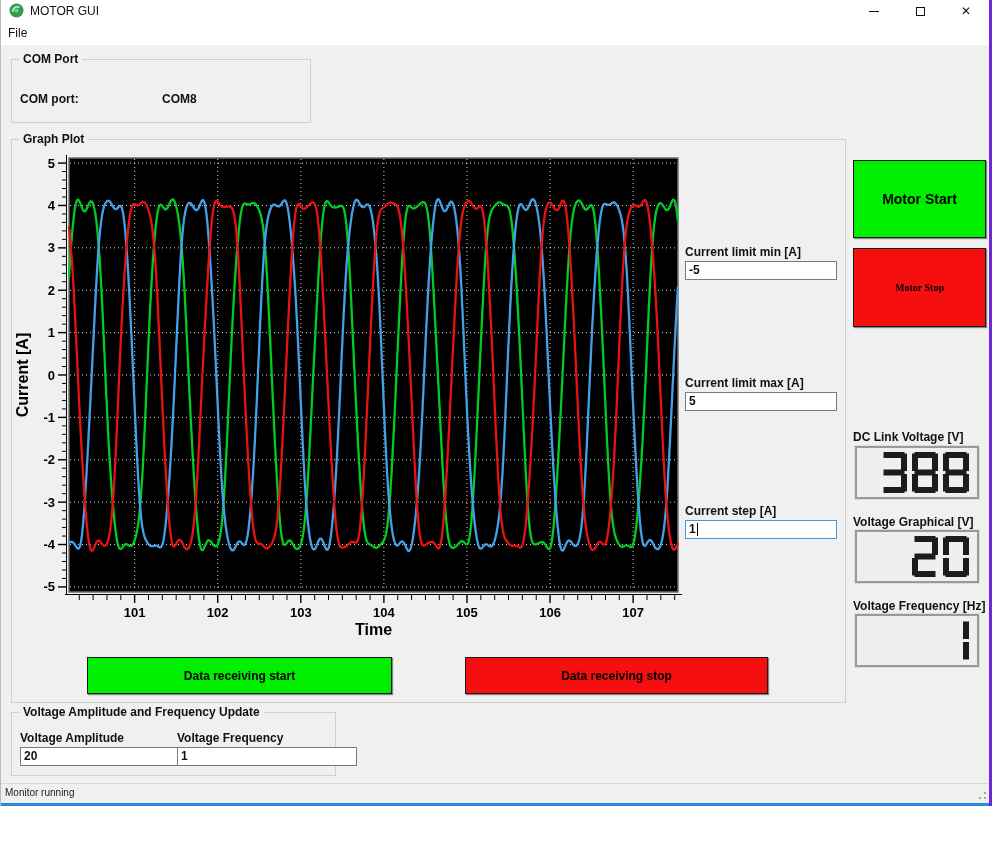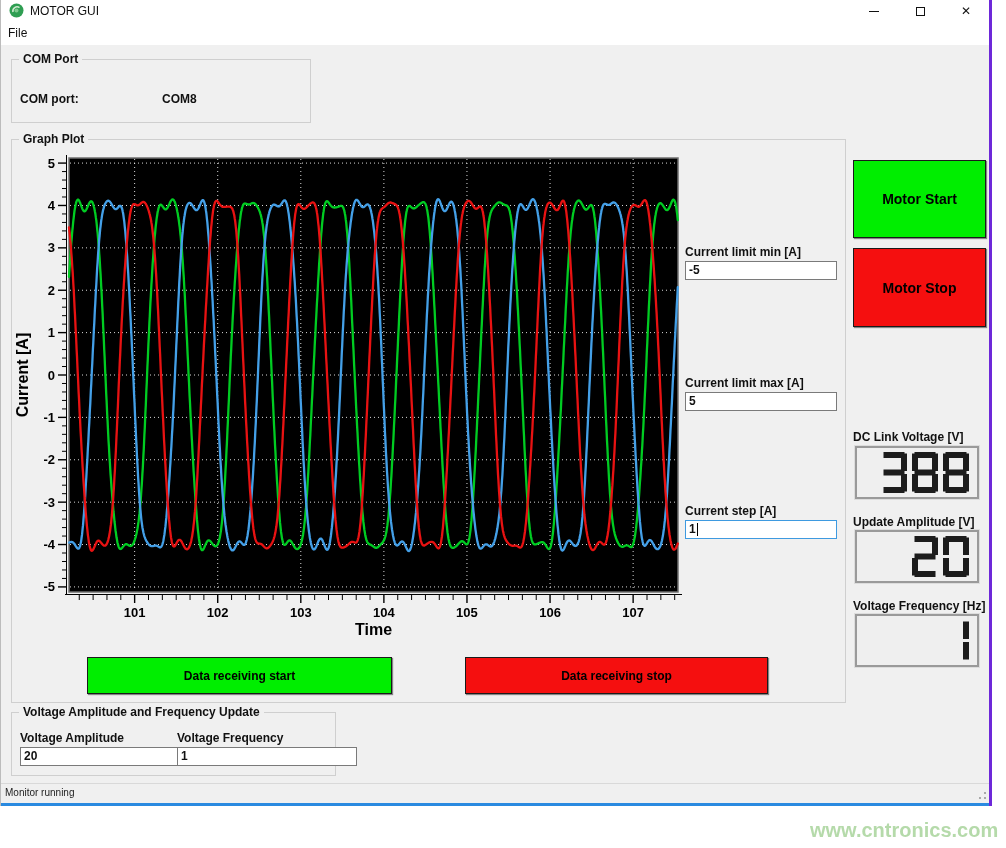--- a/index.html
+++ b/index.html
@@ -34,21 +34,21 @@
                font-family:"Liberation Sans",sans-serif; font-size:12px; font-weight:bold; padding:1px 3px; color:#111; }
   .fld input.focused { border:1px solid #3e9ae0; }
   #fld-min { left:673px; top:105px; } #fld-max { left:673px; top:236px; } #fld-step { left:673px; top:364px; }
 
   .push-btn { position:absolute; display:flex; align-items:center; justify-content:center;
               font-weight:bold; color:#000; border:1px solid #1a1a1a; box-shadow:1px 1px 1px rgba(0,0,0,0.45); cursor:default; }
   #btn-data-start { left:75px; top:517px; width:305px; height:37px; font-size:12px; }
   #btn-data-stop  { left:453px; top:517px; width:303px; height:37px; font-size:12px; }
 
   #btn-motor-start { left:852px; top:160px; width:133px; height:78px; font-size:14px; }
-  #btn-motor-stop  { left:852px; top:248px; width:133px; height:79px; font-size:14px; }
+  #btn-motor-stop  { left:852px; top:248px; width:133px; height:79px; font-size:10px;font-family:Liberation Serif, serif; }
 
   .lcd-label { position:absolute; left:852px; font-size:12px; font-weight:bold; color:#111; white-space:nowrap; }
   .lcd-box { position:absolute; left:854px; width:124px; height:53px; background:#efefef;
              border:2px solid #9a9a9a; outline:1px solid #dddddd; }
   .lcd-box svg { width:100%; height:100%; display:block; }
   #lbl-dc { top:430px; } #lcd-dc { top:446px; }
   #lbl-va { top:515px; } #lcd-va { top:530px; }
   #lbl-vf { top:599px; } #lcd-vf { top:614px; }
 
   #voltage-group { left:10px; top:712px; width:325px; height:64px; }
@@ -285,21 +285,21 @@
         <rect x="88.5" y="4" width="21" height="6" fill="#1c1c1c"></rect>
         <rect x="106" y="5.5" width="6" height="17.5" fill="#1c1c1c"></rect>
         <rect x="106" y="26" width="6" height="17.5" fill="#1c1c1c"></rect>
         <rect x="88.5" y="39" width="21" height="6" fill="#1c1c1c"></rect>
         <rect x="86" y="26" width="6" height="17.5" fill="#1c1c1c"></rect>
         <rect x="86" y="5.5" width="6" height="17.5" fill="#1c1c1c"></rect>
         <rect x="88.5" y="21.5" width="21" height="6" fill="#1c1c1c"></rect>
       </svg>
     </div>
 
-  <div class="lcd-label" id="lbl-va">Update Amplitude [V]</div>
+  <div class="lcd-label" id="lbl-va">Voltage Graphical [V]</div>
   <div class="lcd-box" id="lcd-va">
       <svg viewBox="0 0 120 49">
         <rect x="57.5" y="4" width="21" height="6" fill="#1c1c1c"></rect>
         <rect x="75" y="5.5" width="6" height="17.5" fill="#1c1c1c"></rect>
         <rect x="57.5" y="21.5" width="21" height="6" fill="#1c1c1c"></rect>
         <rect x="55" y="26" width="6" height="17.5" fill="#1c1c1c"></rect>
         <rect x="57.5" y="39" width="21" height="6" fill="#1c1c1c"></rect>
         <rect x="88.5" y="4" width="21" height="6" fill="#1c1c1c"></rect>
         <rect x="106" y="5.5" width="6" height="17.5" fill="#1c1c1c"></rect>
         <rect x="106" y="26" width="6" height="17.5" fill="#1c1c1c"></rect>
@@ -332,15 +332,14 @@
   <div class="statusbar">Monitor running</div>
   <div class="grip">
       <i></i>
       <i></i>
       <i></i>
     </div>
   <div class="accent-line"></div>
 </div>
 
 <div class="caption-area">
-  <span class="watermark">www.cntronics.com</span>
   <div class="caption">Figure 2. Graphical user Interface for Controlling The motor in the Open Loop</div>
 </div>
 
 </body></html>

